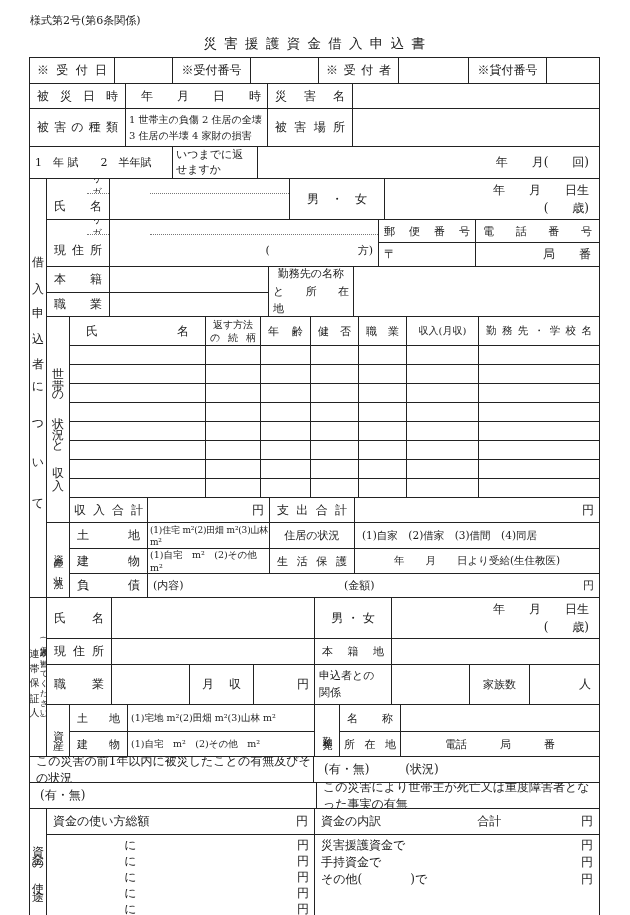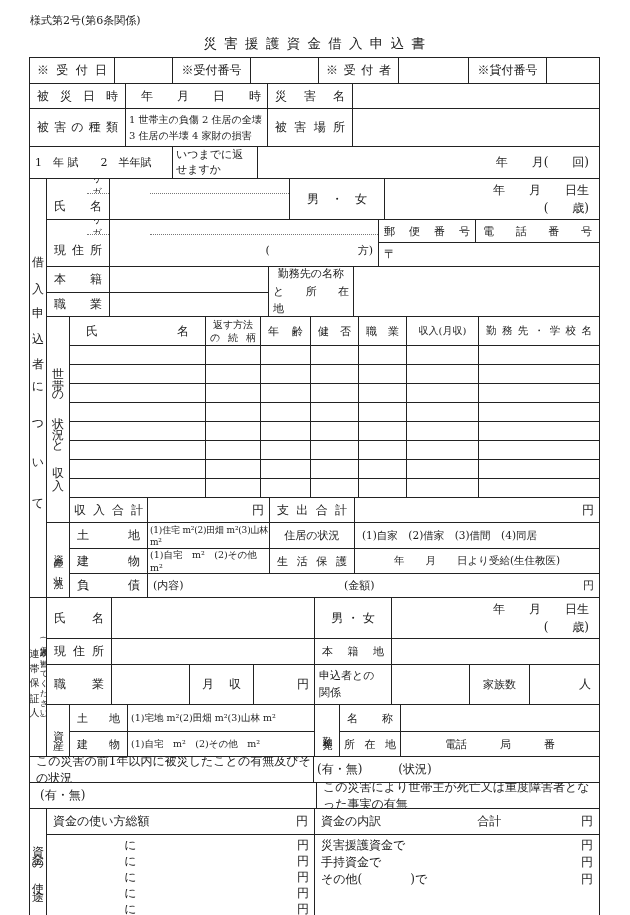--- a/index.html
+++ b/index.html
@@ -129,20 +129,21 @@
             <div class="row" style="height:22px">
               <div class="c f11" style="flex:0 0 96px">
                   <span class="sp" style="padding:0 5px">郵便番号</span>
                 </div>
               <div class="c f11 grow">
                   <span class="sp">電話番号</span>
                 </div>
             </div>
             <div class="row grow">
               <div class="c left f115" style="flex:0 0 96px;padding-left:5px">〒</div>
+              <div class="c right f115 grow" style="padding-right:8px">局　　番</div>
             </div>
           </div>
         </div>
 
         <div class="row" style="height:50px">
           <div class="stack" style="flex:0 0 221px">
             <div class="row" style="height:25px">
               <div class="c f12" style="flex:0 0 62px">
                   <span class="sp">本籍</span>
                 </div>
@@ -398,21 +399,21 @@
               <div class="c f11 grow">電話　　　局　　　番</div>
             </div>
           </div>
         </div>
 
       </div>
     </div>
 
     <div class="row" style="height:26px">
       <div class="c left f115" style="flex:0 0 283px;padding-left:6px">この災害の前1年以内に被災したことの有無及びその状況</div>
-      <div class="c left f115 grow" style="padding-left:3px">(有・無)　　　(状況)</div>
+      <div class="c left f115 grow" style="padding-left:10px">(有・無)　　　(状況)</div>
     </div>
     <div class="row" style="height:26px">
       <div class="c left f115 grow" style="padding-left:10px">(有・無)</div>
       <div class="c left f115" style="flex:0 0 283px;padding-left:6px">この災害により世帯主が死亡又は重度障害者となった事実の有無</div>
     </div>
 
     <div class="row">
       <div class="c" style="flex:0 0 16px">
         <span class="v f115" style="letter-spacing:0.65em">資金の使途</span>
       </div>

